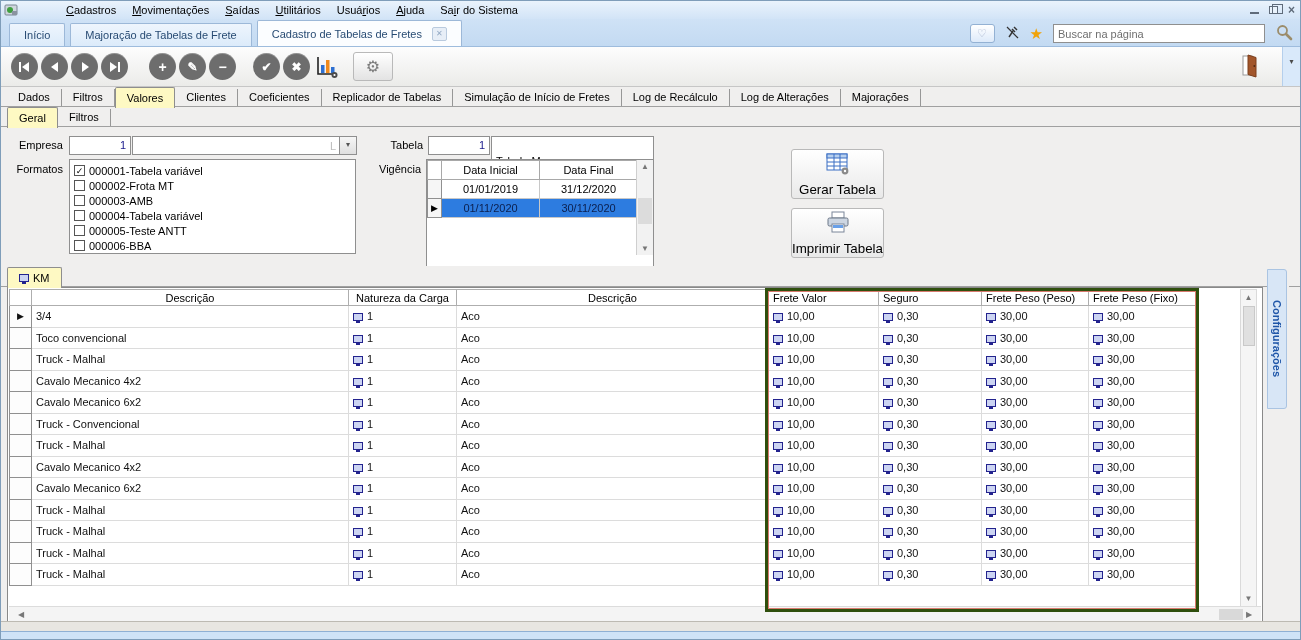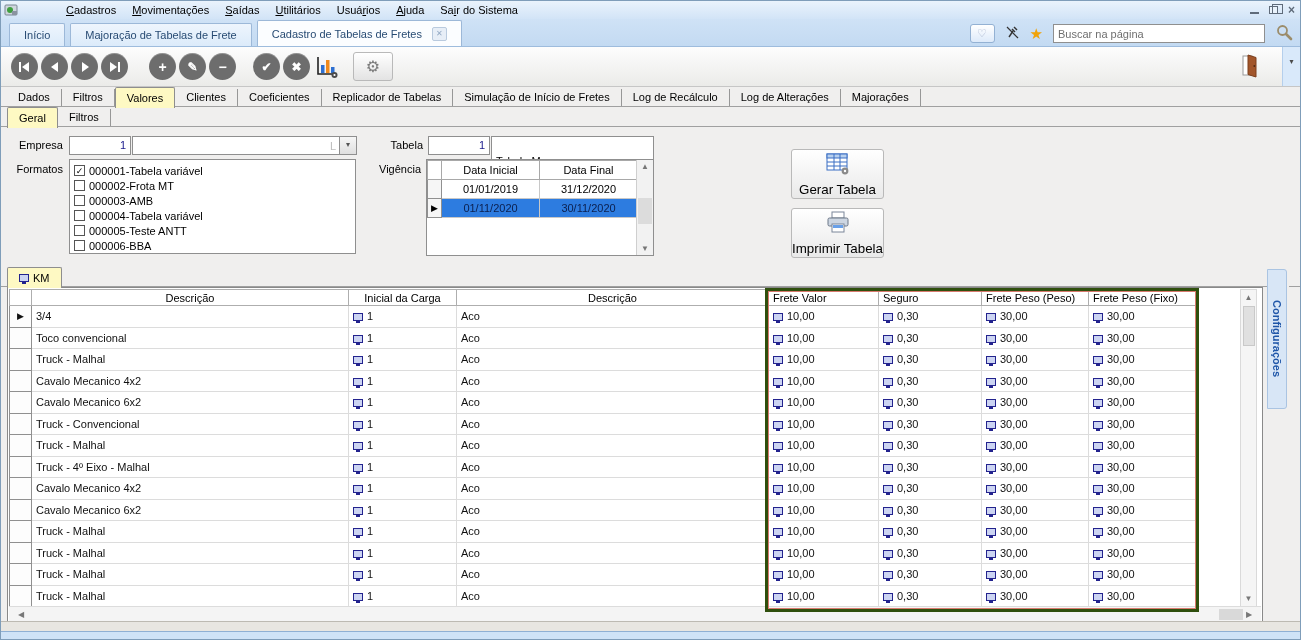--- a/index.html
+++ b/index.html
@@ -63,21 +63,21 @@
   .name-box { position:absolute; height:19px; border:1px solid #8f8f8f; background:#fff; color:#000;
     text-align:left; padding:16px 4px; font:11px "Liberation Sans",sans-serif; }
   .combo { position:absolute; left:131px; top:9px; width:225px; height:19px; border:1px solid #8f8f8f; background:#fff; }
   .combo .hint { position:absolute; right:20px; top:3px; color:#bdbdbd; }
   .combo .drop { position:absolute; right:0; top:0; width:17px; height:17px; background:linear-gradient(#f6f6f6,#dfdfdf);
     border-left:1px solid #8f8f8f; color:#555; font-size:8px; text-align:center; line-height:16px; }
   .listbox { position:absolute; left:68px; top:32px; width:287px; height:95px; background:#fff; border:1px solid #8f8f8f; padding:3px 2px; overflow:hidden; }
   .fmt-item { display:flex; align-items:center; height:15px; }
   .cb { width:11px; height:11px; border:1px solid #555; background:#fff; margin:0 4px 0 2px; font-size:9px; line-height:10px;
     text-align:center; color:#000; flex:0 0 auto; }
-  .vg-box { position:absolute; left:425px; top:32px; width:228px; height:97px; background:#fff; border:1px solid #8f8f8f; }
+  .vg-box { position:absolute; left:425px; top:32px; width:228px; height:126px; background:#fff; border:1px solid #8f8f8f; }
   .vg-table { border-collapse:collapse; table-layout:fixed; width:210px; }
   .vg-table th { height:19px; border:1px solid #a8a8a8; background:#fff; font-weight:normal; text-align:center; }
   .vg-table td { height:19px; border:1px solid #c8c8c8; text-align:center; }
   .vg-table td.sel-cell { background:#f6f6f6; border:1px solid #909090; font-size:9px; }
   .vg-table tr.sel td { background:var(--selection); color:#0b1f4e; }
   .vg-table tr.sel td.sel-cell { background:#f6f6f6; color:#000; }
   .vg-scroll { position:absolute; right:0; top:0; width:17px; height:95px; background:#f2f2f2; border-left:1px solid #cfcfcf; }
   .vg-scroll .thumb { position:absolute; left:1px; top:38px; width:14px; height:26px; background:#dcdcdc; }
   .sc-arrow { position:absolute; left:0; width:16px; text-align:center; color:#777; font-size:8px; }
   .big-btn { position:absolute; left:790px; width:93px; height:50px; border:1px solid #b9b9b9; border-radius:3px;
@@ -352,21 +352,21 @@
         <col style="width:312px">
         <col style="width:110px">
         <col style="width:103px">
         <col style="width:107px">
         <col style="width:108px">
       </colgroup>
     <thead>
         <tr>
           <th></th>
           <th class="c">Descrição</th>
-          <th class="c">Inicial da Carga</th>
+          <th class="c">Natureza da Carga</th>
           <th class="c">Descrição</th>
           <th class="l">Frete Valor</th>
           <th class="l">Seguro</th>
           <th class="l">Frete Peso (Peso)</th>
           <th class="l">Frete Peso (Fixo)</th>
         </tr>
       </thead>
     <tbody>
         <tr>
           <td class="sel-cell">▶</td>
@@ -424,30 +424,20 @@
           <td class="l"><span class="mini-icon"></span>1</td>
           <td class="l">Aco</td>
           <td class="l"><span class="mini-icon"></span>10,00</td>
           <td class="l"><span class="mini-icon"></span>0,30</td>
           <td class="l"><span class="mini-icon"></span>30,00</td>
           <td class="l"><span class="mini-icon"></span>30,00</td>
         </tr>
         <tr>
           <td class="sel-cell"></td>
           <td class="l">Truck - Malhal</td>
-          <td class="l"><span class="mini-icon"></span>1</td>
-          <td class="l">Aco</td>
-          <td class="l"><span class="mini-icon"></span>10,00</td>
-          <td class="l"><span class="mini-icon"></span>0,30</td>
-          <td class="l"><span class="mini-icon"></span>30,00</td>
-          <td class="l"><span class="mini-icon"></span>30,00</td>
-        </tr>
-        <tr>
-          <td class="sel-cell"></td>
-          <td class="l">Truck - 4º Eixo - Malhal</td>
           <td class="l"><span class="mini-icon"></span>1</td>
           <td class="l">Aco</td>
           <td class="l"><span class="mini-icon"></span>10,00</td>
           <td class="l"><span class="mini-icon"></span>0,30</td>
           <td class="l"><span class="mini-icon"></span>30,00</td>
           <td class="l"><span class="mini-icon"></span>30,00</td>
         </tr>
         <tr>
           <td class="sel-cell"></td>
           <td class="l">Cavalo Mecanico 4x2</td>

